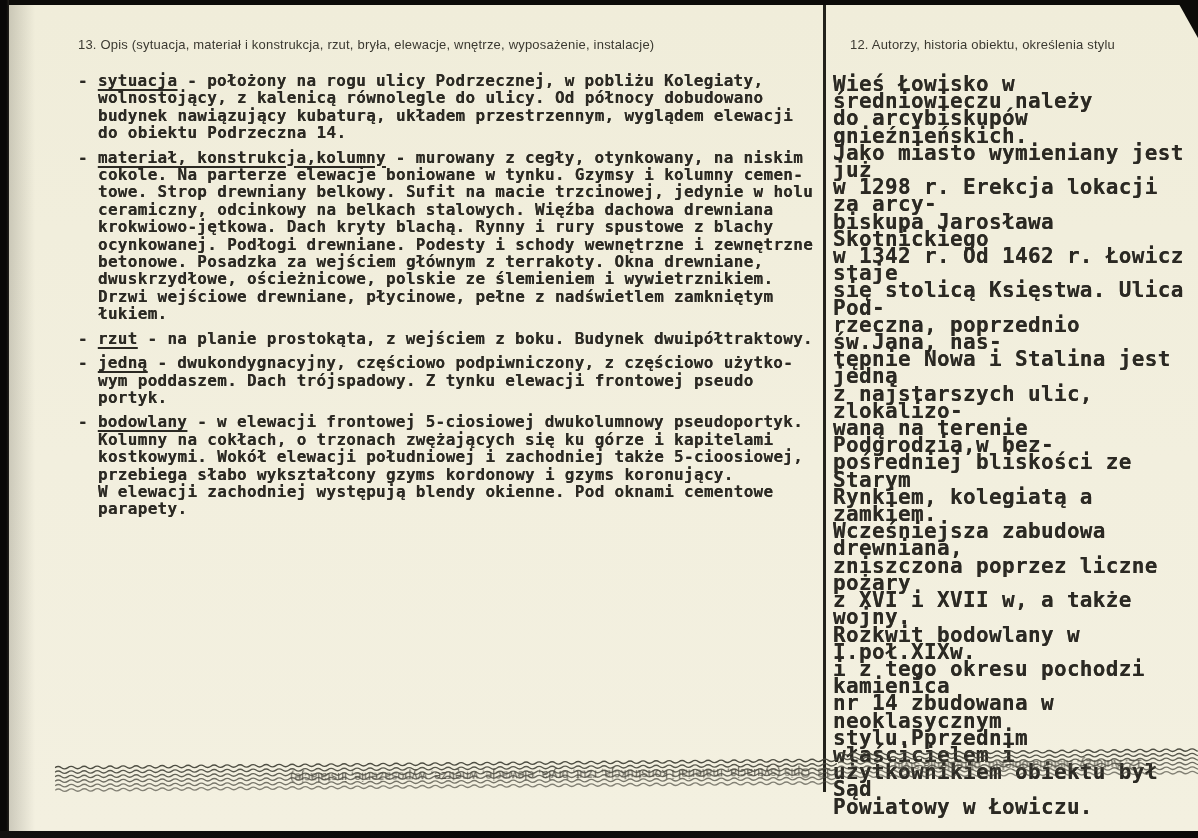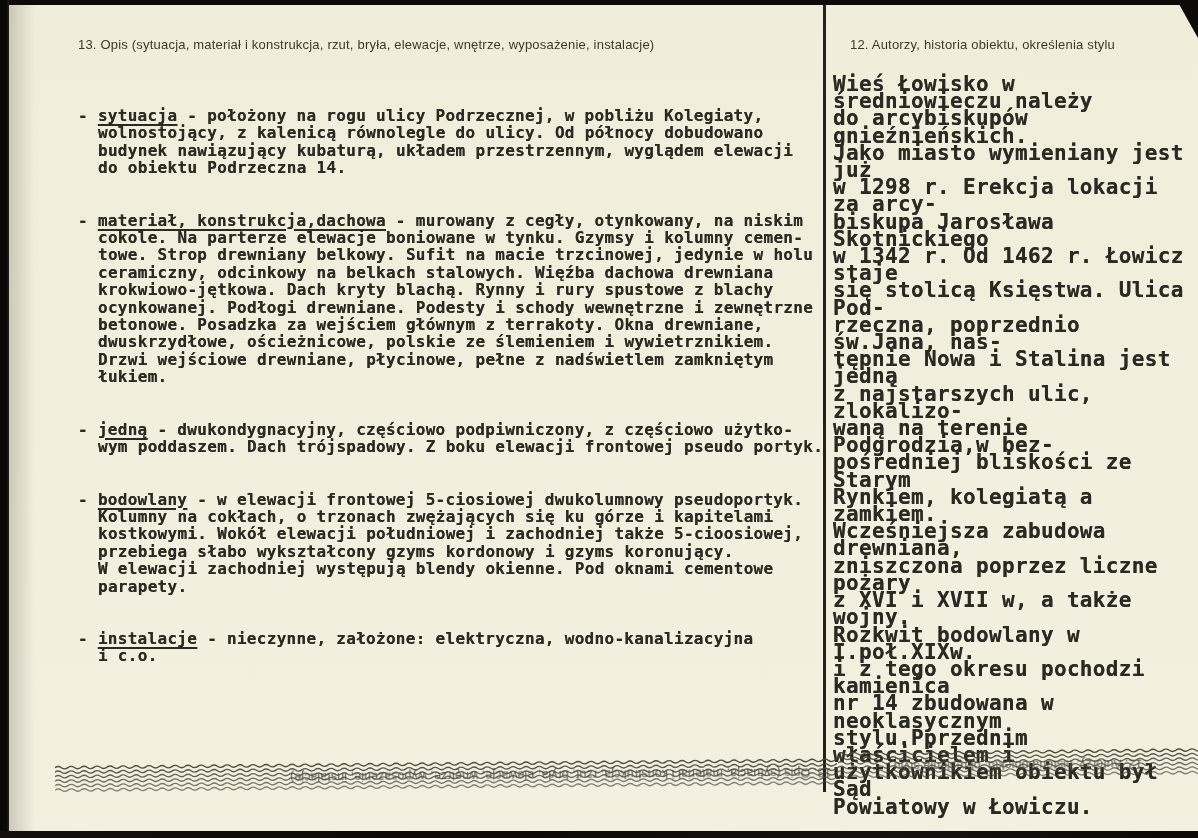--- a/index.html
+++ b/index.html
@@ -20,21 +20,21 @@
 
   .form-label{position:absolute;font-family:"Liberation Sans","DejaVu Sans",sans-serif;
          font-size:13px;color:#3b3931;letter-spacing:.2px;white-space:nowrap;}
   .label-13{left:78px;top:37px;}
   .label-12{left:850px;top:37px;}
 
   .type{color:#2b2923;font-weight:bold;text-shadow:0 0 .6px rgba(43,41,35,.75);}
 
   .desc-list{position:absolute;left:78px;top:72px;width:754px;}
   .desc-item{white-space:pre-line;padding-left:20px;text-indent:-20px;
-         font-size:16px;line-height:17.4px;letter-spacing:.3px;margin-bottom:7px;margin-top:35px;}
+         font-size:16px;line-height:17.4px;letter-spacing:.3px;margin-bottom:7px;}
   .term{text-decoration:underline;text-decoration-thickness:2px;text-underline-offset:3px;}
 
   .history{position:absolute;left:833px;top:76px;width:362px;white-space:pre-line;
          font-size:21px;line-height:17.2px;letter-spacing:.35px;}
 
   .band{position:absolute;overflow:visible;}
   .band-left{left:55px;top:760px;width:782px;height:32px;transform:rotate(-.55deg);}
   .band-right{left:838px;top:748px;width:360px;height:34px;transform:rotate(-.65deg);}
   .band svg{position:absolute;left:0;top:0;}
   .bleed-text{position:absolute;top:50%;white-space:nowrap;
@@ -54,40 +54,39 @@
   <div class="divider"></div>
 
   <div class="form-label label-13">13. Opis (sytuacja, materiał i konstrukcja, rzut, bryła, elewacje, wnętrze, wyposażenie, instalacje)</div>
   <div class="form-label label-12">12. Autorzy, historia obiektu, określenia stylu</div>
 
   <div class="desc-list type">
     <div class="desc-item"><span>-</span> <span class="term">sytuacja</span><span> - położony na rogu ulicy Podrzecznej, w pobliżu Kolegiaty,
 wolnostojący, z kalenicą równolegle do ulicy. Od północy dobudowano
 budynek nawiązujący kubaturą, układem przestrzennym, wyglądem elewacji
 do obiektu Podrzeczna 14.</span></div>
-    <div class="desc-item"><span>-</span> <span class="term">materiał, konstrukcja,dachowa</span><span> - murowany z cegły, otynkowany, na niskim
+    <div class="desc-item"><span>-</span> <span class="term">materiał, konstrukcja,kolumny</span><span> - murowany z cegły, otynkowany, na niskim
 cokole. Na parterze elewacje boniowane w tynku. Gzymsy i kolumny cemen-
 towe. Strop drewniany belkowy. Sufit na macie trzcinowej, jedynie w holu
 ceramiczny, odcinkowy na belkach stalowych. Więźba dachowa drewniana
 krokwiowo-jętkowa. Dach kryty blachą. Rynny i rury spustowe z blachy
 ocynkowanej. Podłogi drewniane. Podesty i schody wewnętrzne i zewnętrzne
 betonowe. Posadzka za wejściem głównym z terrakoty. Okna drewniane,
 dwuskrzydłowe, ościeżnicowe, polskie ze ślemieniem i wywietrznikiem.
 Drzwi wejściowe drewniane, płycinowe, pełne z nadświetlem zamkniętym
 łukiem.</span></div>
+    <div class="desc-item"><span>-</span> <span class="term">rzut</span><span> - na planie prostokąta, z wejściem z boku. Budynek dwuipółtraktowy.</span></div>
     <div class="desc-item"><span>-</span> <span class="term">jedną</span><span> - dwukondygnacyjny, częściowo podpiwniczony, z częściowo użytko-
-wym poddaszem. Dach trójspadowy. Z boku elewacji frontowej pseudo portyk.</span></div>
+wym poddaszem. Dach trójspadowy. Z tynku elewacji frontowej pseudo portyk.</span></div>
     <div class="desc-item"><span>-</span> <span class="term">bodowlany</span><span> - w elewacji frontowej 5-ciosiowej dwukolumnowy pseudoportyk.
 Kolumny na cokłach, o trzonach zwężających się ku górze i kapitelami
 kostkowymi. Wokół elewacji południowej i zachodniej także 5-cioosiowej,
 przebiega słabo wykształcony gzyms kordonowy i gzyms koronujący.
 W elewacji zachodniej występują blendy okienne. Pod oknami cementowe
 parapety.</span></div>
-    <div class="desc-item"><span>-</span> <span class="term">instalacje</span><span> - nieczynne, założone: elektryczna, wodno-kanalizacyjna
-i c.o.</span></div>
   </div>
 
   <div class="history type">Wieś Łowisko w średniowieczu należy
 do arcybiskupów gnieźnieńskich.
 Jako miasto wymieniany jest już
 w 1298 r. Erekcja lokacji za arcy-
 biskupa Jarosława Skotnickiego
 w 1342 r. Od 1462 r. Łowicz staje
 się stolicą Księstwa. Ulica Pod-
 rzeczna, poprzednio św.Jana, nas-

